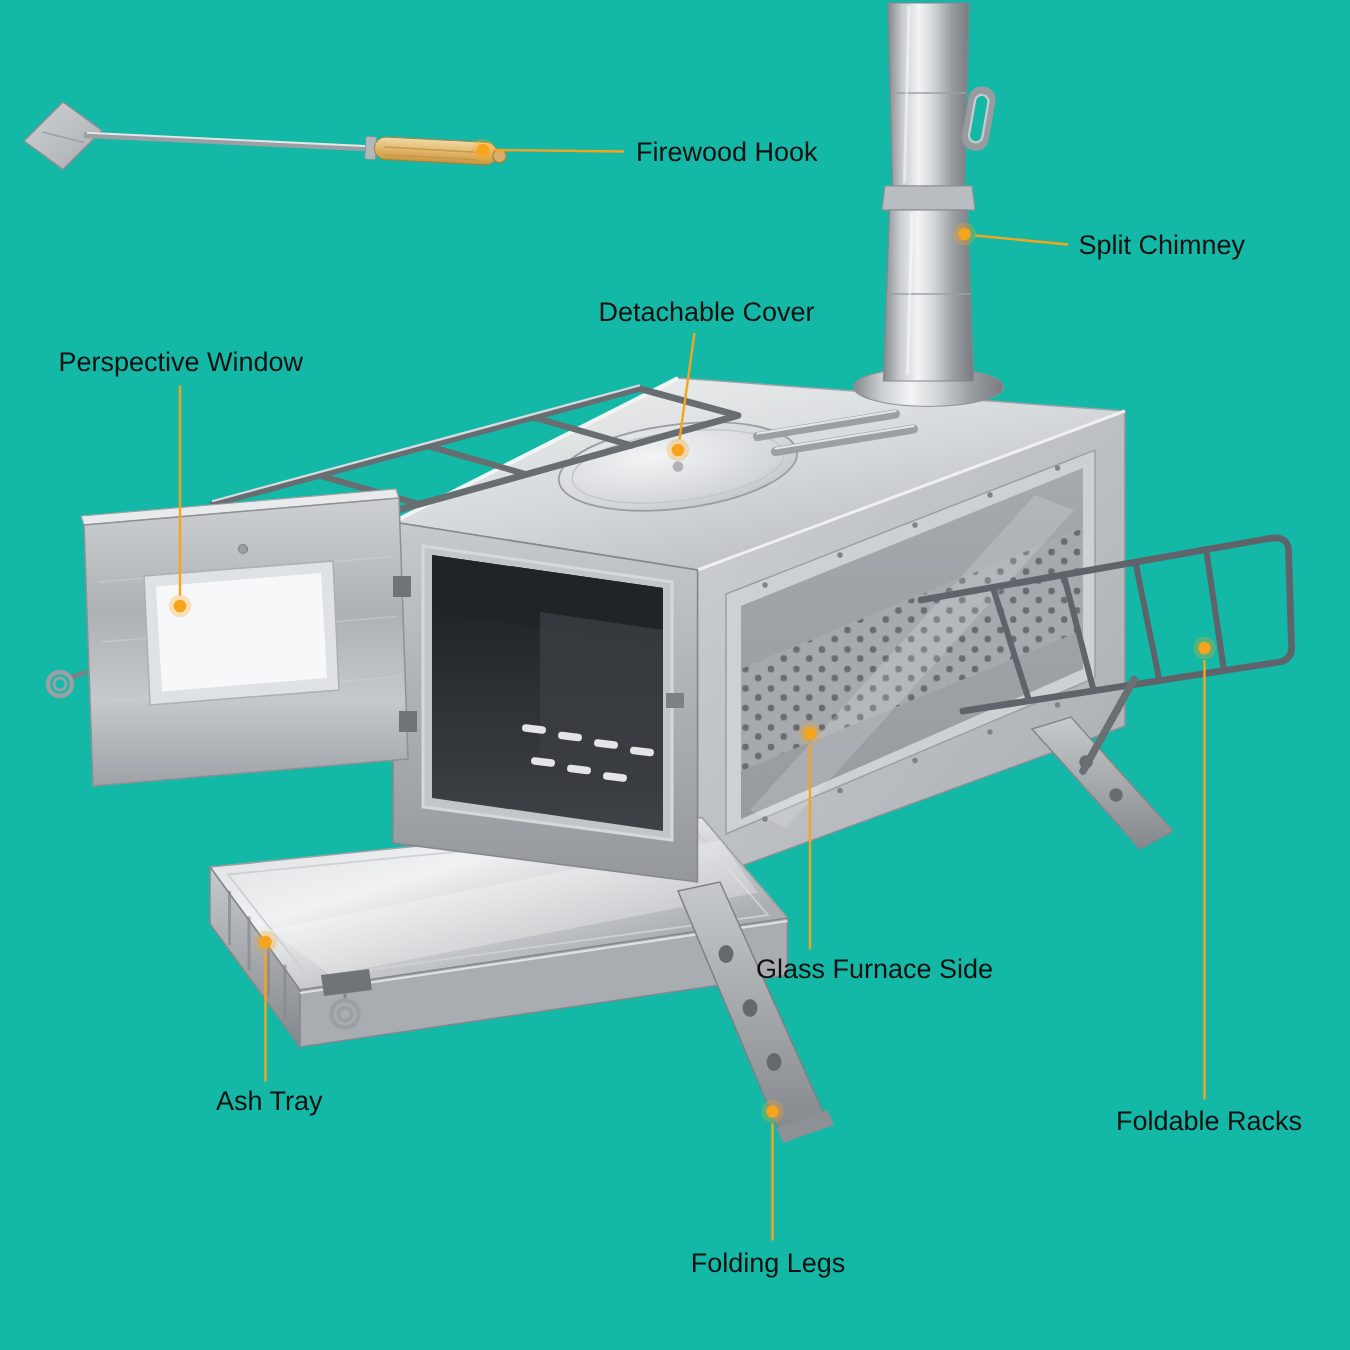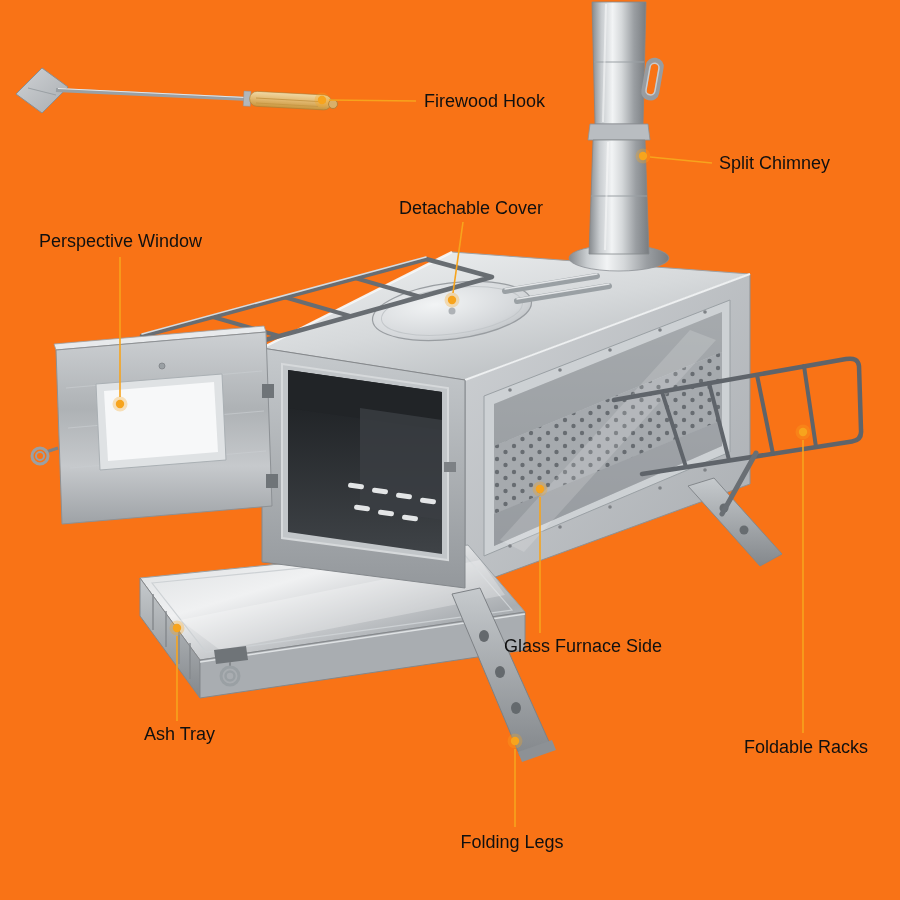--- a/index.html
+++ b/index.html
@@ -1,16 +1,16 @@
 <!DOCTYPE html>
 <html><head>
 <meta charset="utf-8">
 <style>
   html,body{margin:0;padding:0;background:#ffffff;}
-  .canvas{position:relative;width:900px;height:900px;background:#f97316;overflow:hidden;}
+  .canvas{position:relative;width:900px;height:900px;background:#14b8a6;overflow:hidden;}
   svg{display:block;}
   svg text{font-family:"Liberation Sans",sans-serif;font-size:18px;fill:#101010;}
 </style>
 </head>
 <body>
 
 <div class="canvas">
 <svg width="900" height="900" viewBox="0 0 900 900">
   <defs>
     <linearGradient id="gPipe" x1="0" y1="0" x2="1" y2="0">

